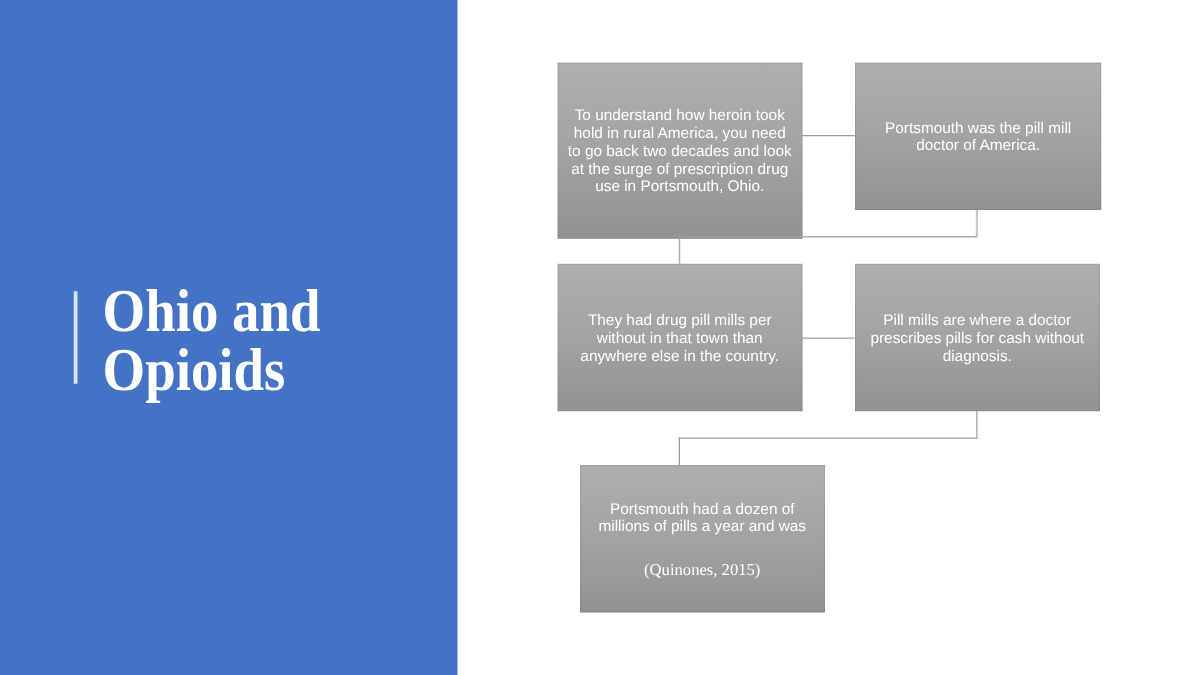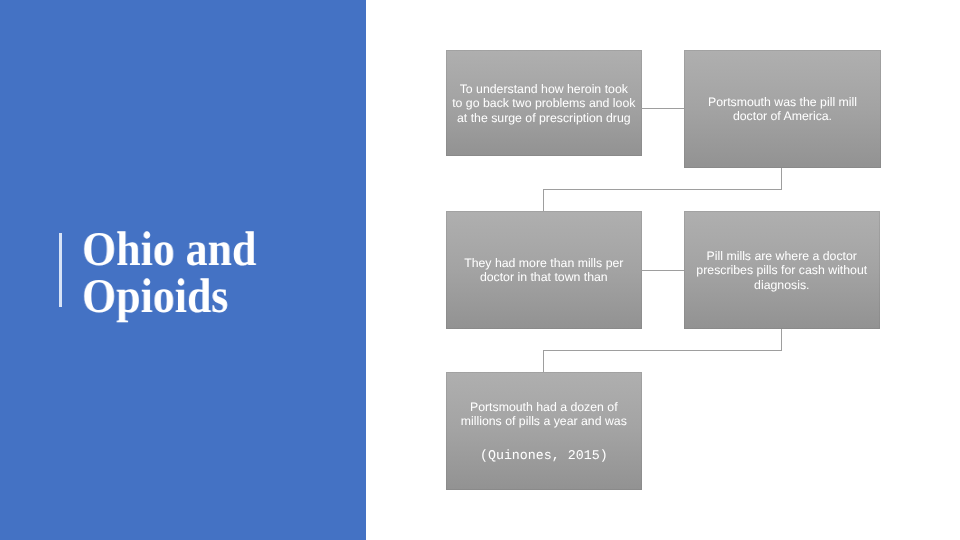--- a/index.html
+++ b/index.html
@@ -20,65 +20,68 @@
 
   
   .fbox{position:absolute;box-sizing:border-box;
         background:linear-gradient(180deg,#AFAFAF 0%,#A3A3A3 50%,#929292 100%);
         box-shadow:inset 0 0 0 1px rgba(108,108,108,0.20);
         display:flex;align-items:center;justify-content:center;}
   .fbox .txt{color:#FFFFFF;font-size:12.3px;line-height:14.3px;text-align:center;
              width:100%;white-space:nowrap;position:relative;top:0.4px;
              will-change:transform;}
   .fbox .ln{white-space:nowrap;}
-  .cite{font-family:Liberation Mono, monospace;font-size:13.3px;line-height:14.3px;margin-top:20px;}
+  .cite{font-family:Liberation Serif, serif;font-size:13.3px;line-height:14.3px;margin-top:20px;}
 
   
   .conn{position:absolute;background:transparent;}
   .conn .h{position:absolute;height:1.1px;background:#9E9E9E;}
   .conn .v{position:absolute;width:1.1px;background:#9E9E9E;}
 </style>
 </head>
 <body>
 
 <div id="slide">
   <div class="blue-panel"></div>
   <div class="title-rule"></div>
   <div class="slide-title">
     <div>Ohio and</div>
     <div>Opioids</div>
   </div>
 
-  <div class="fbox" style="left:446px;top:50px;width:195.6px;height:106px;">
+  <div class="fbox" style="left:446px;top:50px;width:195.6px;height:141px;">
     <div class="txt">
         <div class="ln">To understand how heroin took</div>
-        <div class="ln">to go back two problems and look</div>
+        <div class="ln">hold in rural America, you need</div>
+        <div class="ln">to go back two decades and look</div>
         <div class="ln">at the surge of prescription drug</div>
+        <div class="ln">use in Portsmouth, Ohio.</div>
       </div>
   </div>
   <div class="fbox" style="left:684px;top:50px;width:197px;height:118px;">
     <div class="txt">
         <div class="ln">Portsmouth was the pill mill</div>
         <div class="ln">doctor of America.</div>
       </div>
   </div>
   <div class="fbox" style="left:446px;top:211px;width:195.6px;height:118px;">
     <div class="txt">
-        <div class="ln">They had more than mills per</div>
-        <div class="ln">doctor in that town than</div>
+        <div class="ln">They had drug pill mills per</div>
+        <div class="ln">without in that town than</div>
+        <div class="ln">anywhere else in the country.</div>
       </div>
   </div>
   <div class="fbox" style="left:684px;top:211px;width:195.6px;height:118px;">
     <div class="txt">
         <div class="ln">Pill mills are where a doctor</div>
         <div class="ln">prescribes pills for cash without</div>
         <div class="ln">diagnosis.</div>
       </div>
   </div>
-  <div class="fbox" style="left:446px;top:372px;width:195.6px;height:118px;">
+  <div class="fbox" style="left:464px;top:372px;width:195.6px;height:118px;">
     <div class="txt">
       <div>
           <div class="ln">Portsmouth had a dozen of</div>
           <div class="ln">millions of pills a year and was</div>
         </div>
       <div class="cite">(Quinones, 2015)</div>
     </div>
   </div>
 
   <div class="conn">

